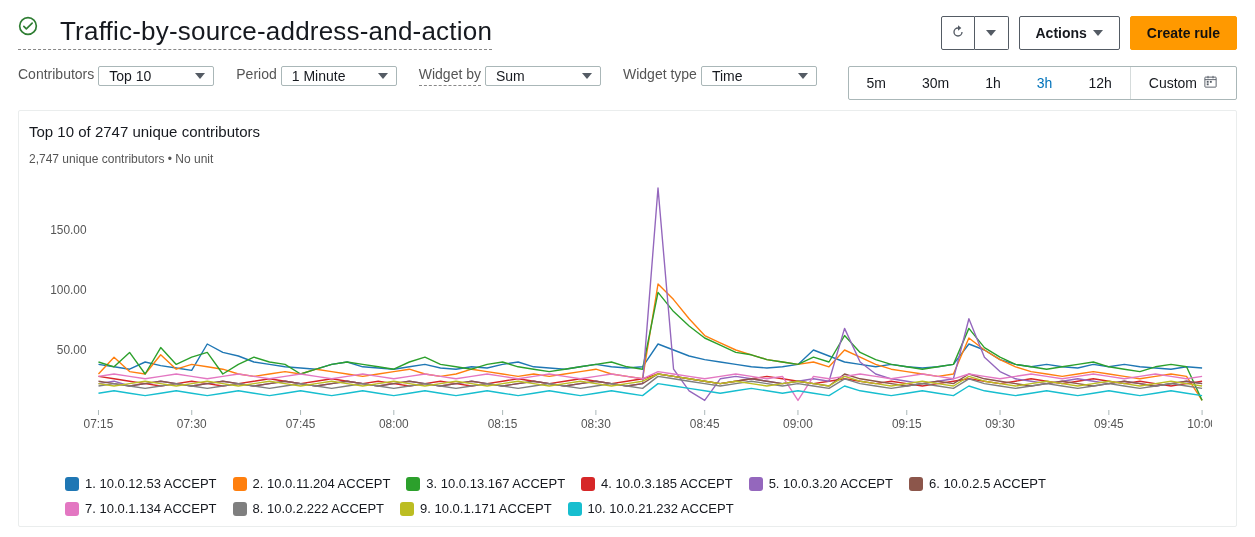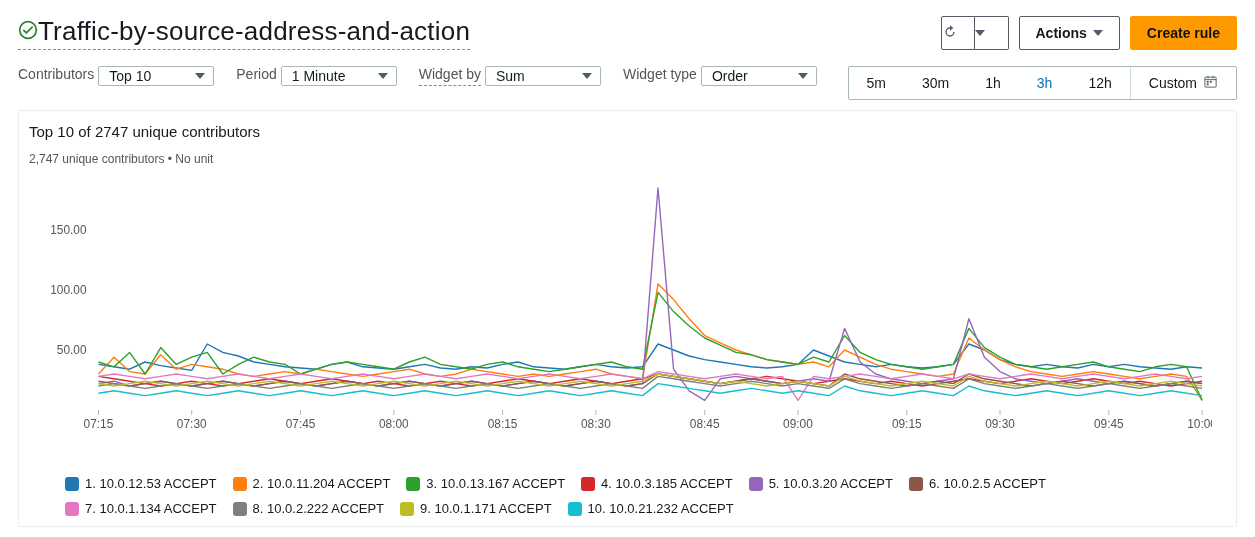--- a/index.html
+++ b/index.html
@@ -16,25 +16,25 @@
     margin:0;
     padding:16px 18px;
     background:var(--bg);
     font-family:"Amazon Ember","Helvetica Neue",Arial,sans-serif;
     color:var(--text);
     font-size:14px;
     width:1255px;
   }
   
   .hdr{display:flex;align-items:center;gap:10px}
-  .title-wrap{display:flex;align-items:center;gap:0;border-bottom:1px dashed #888;padding-bottom:2px}
+  .title-wrap{display:flex;align-items:flex-start;gap:22px;border-bottom:1px dashed #888;padding-bottom:2px}
   .title{font-size:26px;font-weight:400;letter-spacing:.2px}
   .spacer{flex:1}
   .btn{
-    display:inline-flex;align-items:center;gap:6px;
+    display:inline-flex;align-items:center;justify-content:center;gap:6px;
     height:34px;padding:0 16px;border:1px solid #545b64;border-radius:2px;
     background:#fff;color:var(--text);font-weight:700;font-size:14px;
     cursor:pointer;white-space:nowrap;
   }
   .btn-icon{width:34px;padding:0}
   .btn-group{display:flex}
   .btn-group .btn:first-child{border-top-right-radius:0;border-bottom-right-radius:0}
   .btn-group .btn:last-child{border-top-left-radius:0;border-bottom-left-radius:0;border-left:0}
   .btn-primary{background:var(--orange);border-color:var(--orange);color:#111}
   .caret{width:0;height:0;border-left:5px solid transparent;border-right:5px solid transparent;border-top:6px solid #545b64}
@@ -125,21 +125,21 @@
   <div class="fld dashed">
     <label>Widget by</label>
     <div class="select">
       <span>Sum</span>
       <span class="caret"></span>
     </div>
   </div>
   <div class="fld">
     <label>Widget type</label>
     <div class="select">
-      <span>Order</span>
+      <span>Time</span>
       <span class="caret"></span>
     </div>
   </div>
 
   <div class="timerange-col">
     <div class="seg">
       <div class="seg-item">
           <span>5m</span>
         </div>
       <div class="seg-item">

